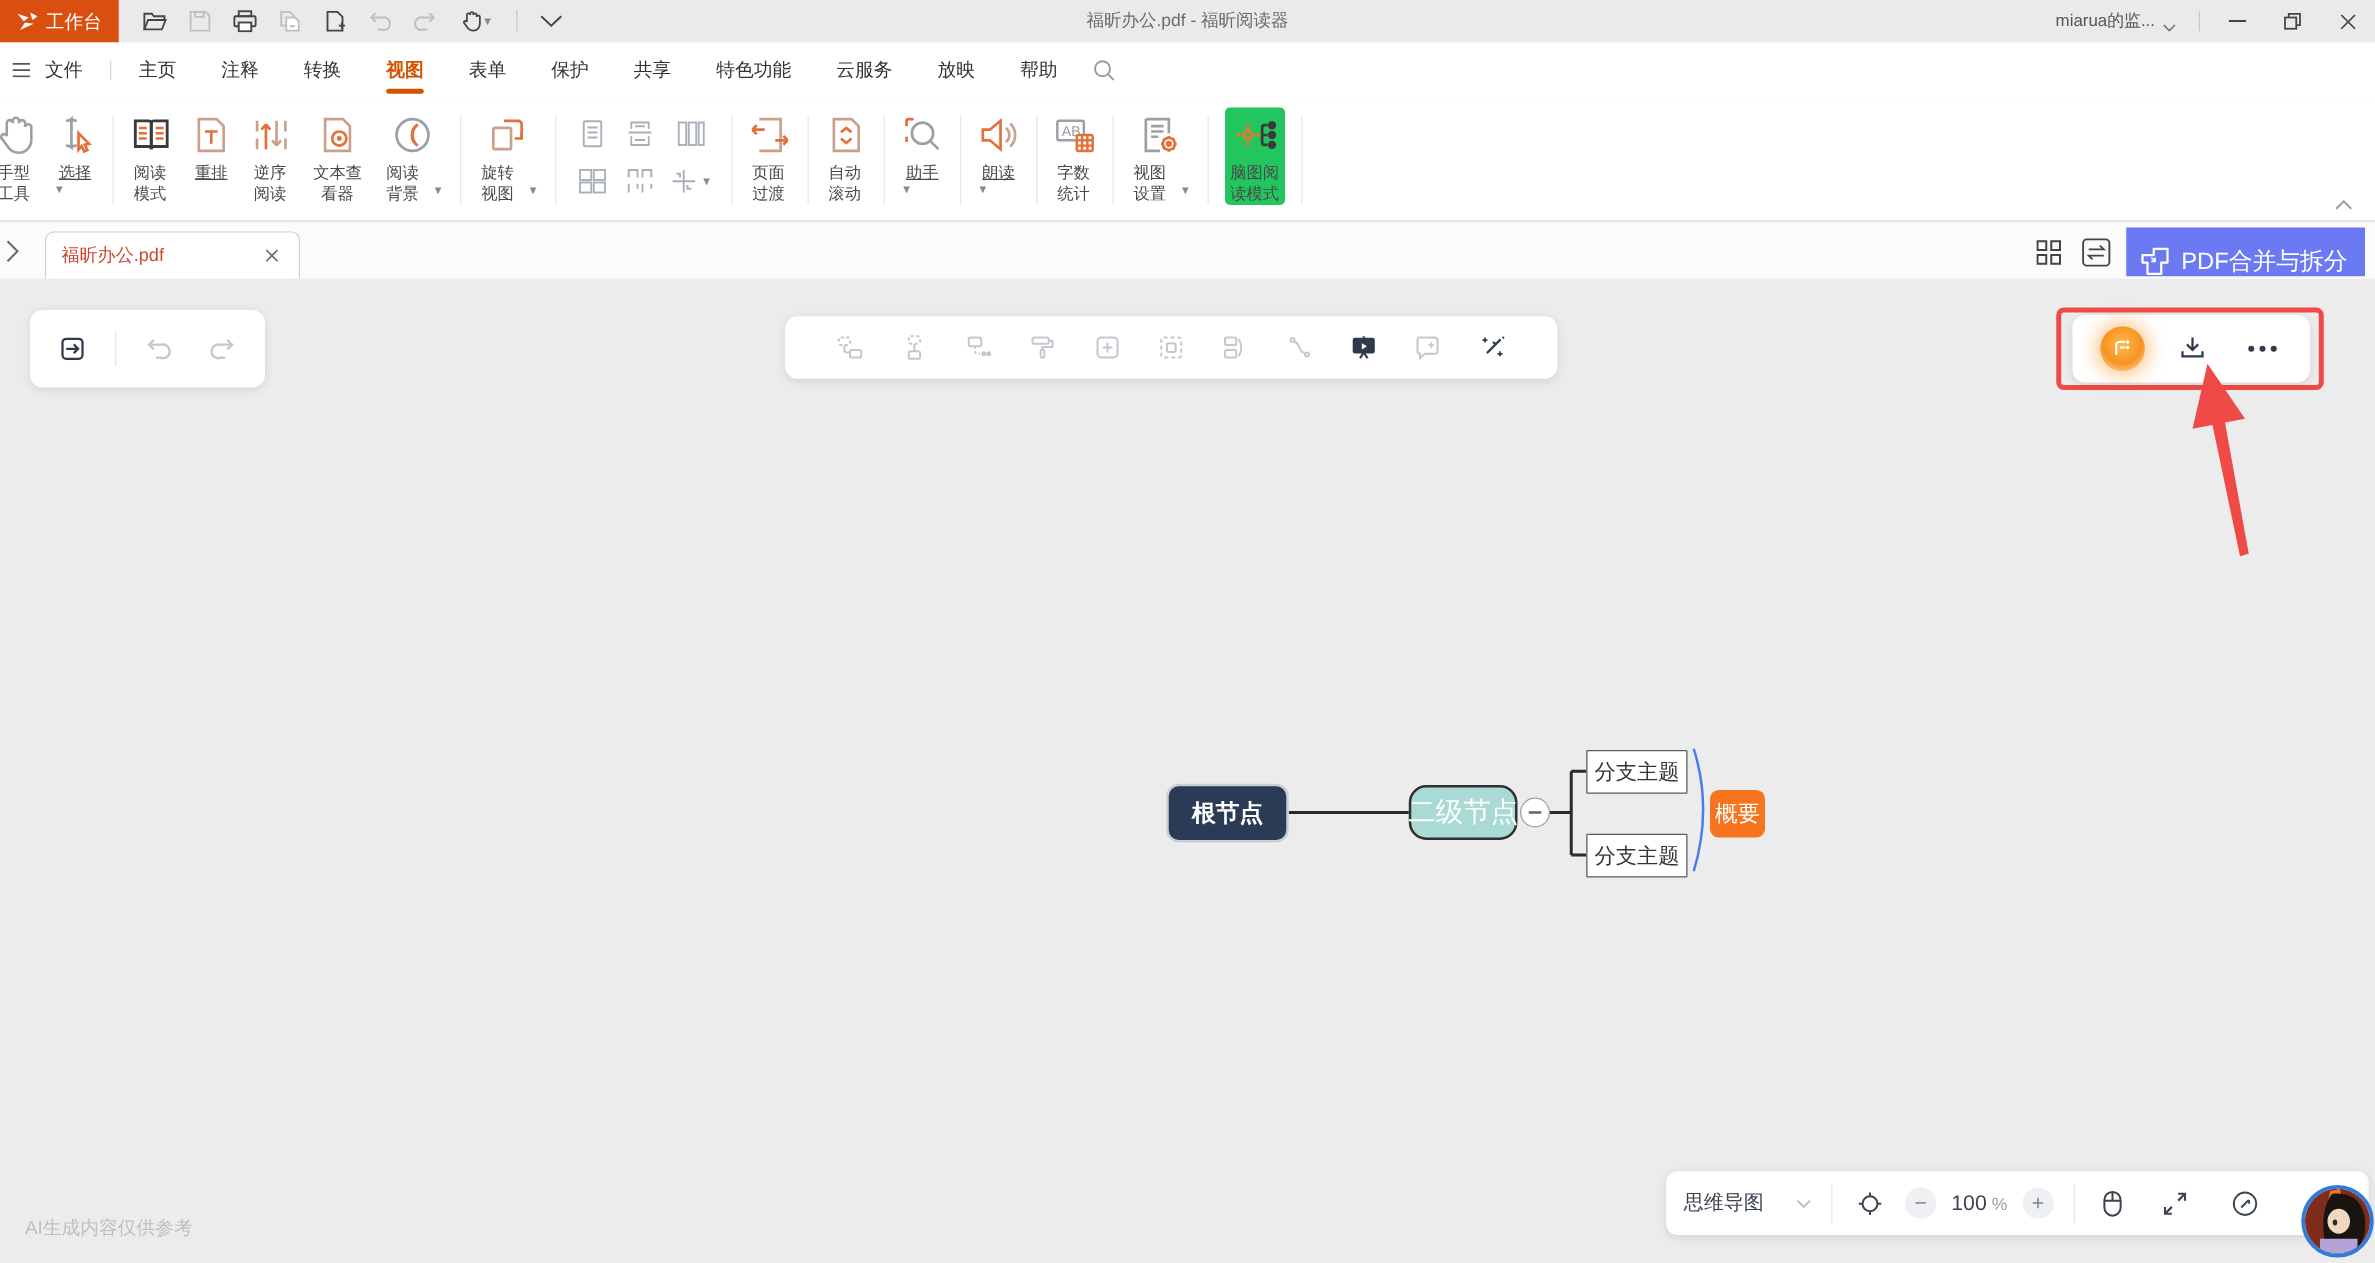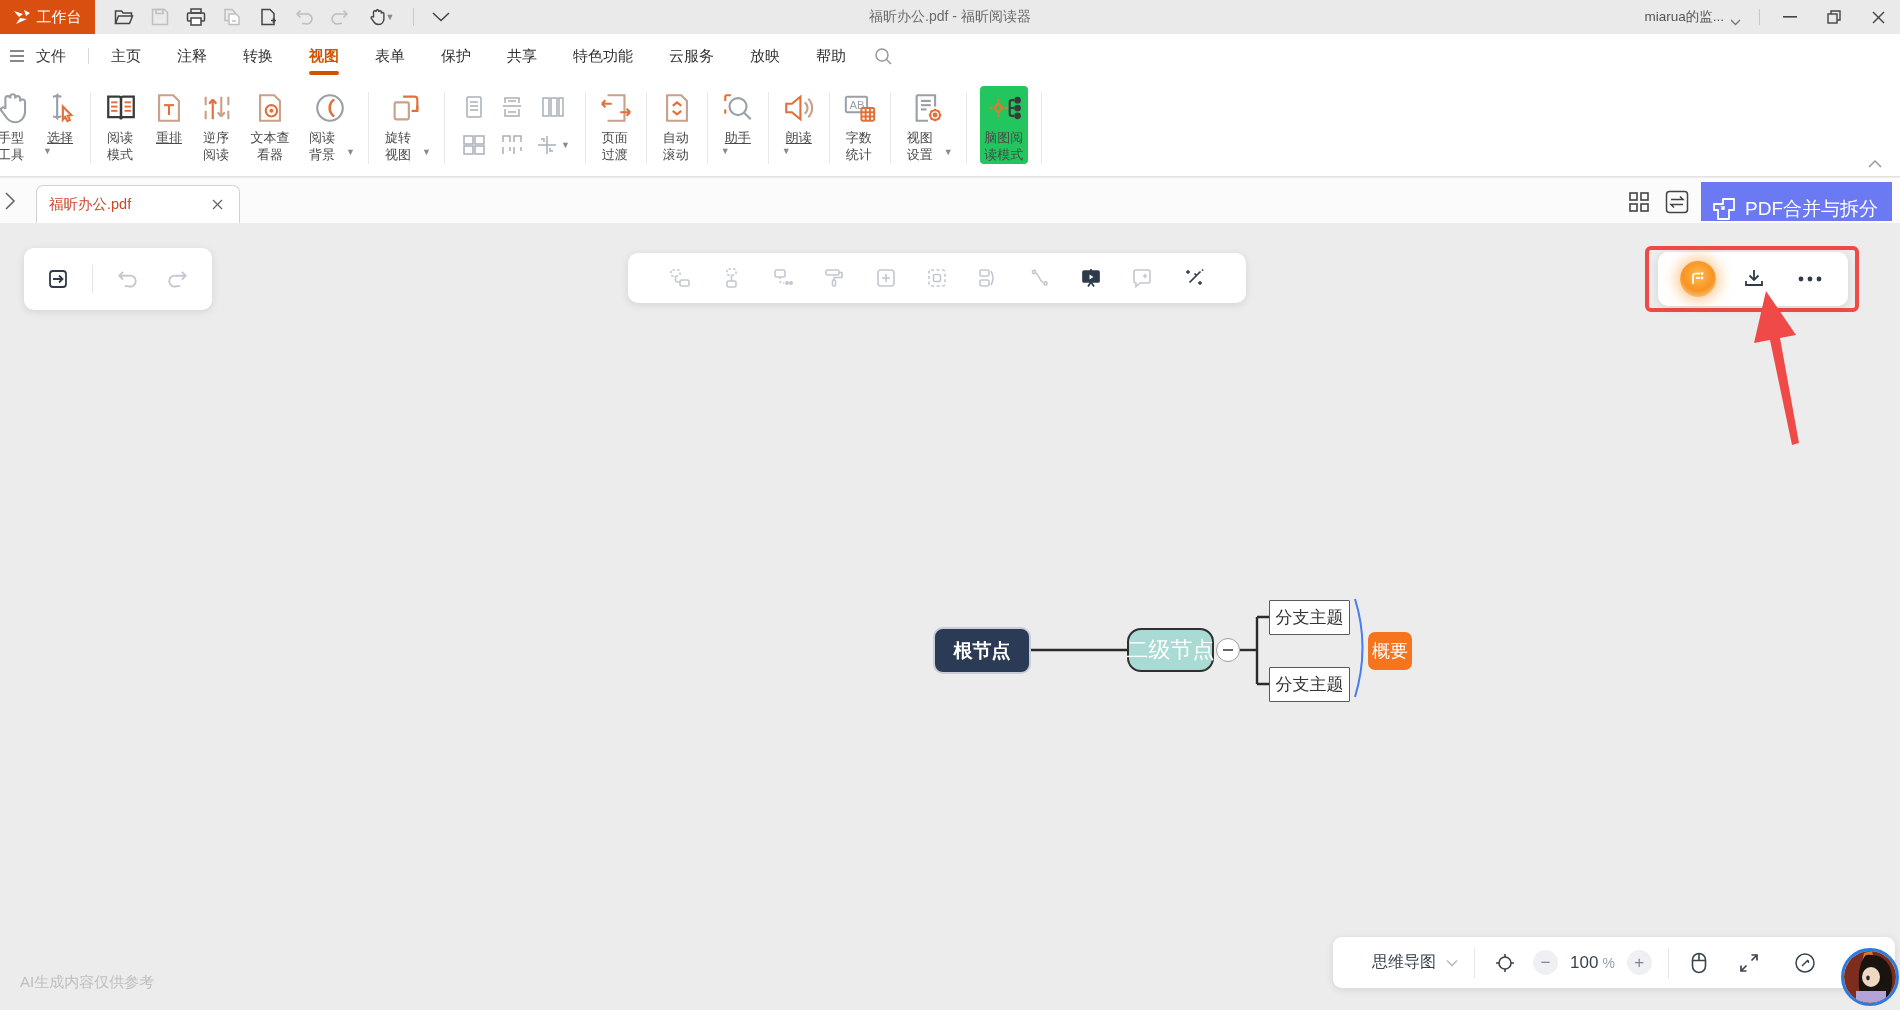--- a/index.html
+++ b/index.html
@@ -75,21 +75,21 @@
   .node-second { left:1127px; top:405px; width:87px; height:44px; background:#A9DAD4; border:2px solid #2F2F2F; border-radius:14px; color:#fff; font-size:22px; }
   .node-branch { width:81px; height:35px; background:#fff; border:1.5px solid #555B63; border-radius:1px; color:#333; font-size:17px; }
   .node-branch.b1 { left:1269px; top:377px; }
   .node-branch.b2 { left:1269px; top:444px; }
   .node-summary { left:1368px; top:409px; width:44px; height:38px; background:#F7741F; border-radius:7px; color:#fff; font-size:18px; }
   .collapse-dot { position:absolute; left:1216px; top:415px; width:24px; height:24px; background:#fff; border:1.5px solid #9AA0A8; border-radius:50%; display:flex; align-items:center; justify-content:center; cursor:pointer; }
   .collapse-dot::after { content:""; width:10px; height:2px; background:#666; }
 
   
   .status-pill { position:absolute; left:1333px; top:714px; width:562px; height:51px; background:#fff; border-radius:9px; box-shadow:0 2px 8px rgba(0,0,0,0.10); display:flex; align-items:center; z-index:10; }
-  .mode-select { display:flex; align-items:center; gap:10px; margin-left:39px; font-size:16px; color:#3A4350; cursor:pointer; }
+  .mode-select { display:flex; align-items:center; gap:26px; margin-left:14px; font-size:16px; color:#3A4350; cursor:pointer; }
   .st-sep { width:1px; height:30px; background:#E4E6E9; margin:0 16px; }
   .st-btn { width:28px; height:28px; display:flex; align-items:center; justify-content:center; cursor:pointer; }
   .round-btn { width:25px; height:25px; border-radius:50%; background:#EEF0F3; color:#7C8591; font-size:17px; display:flex; align-items:center; justify-content:center; cursor:pointer; }
   .zoom-val { font-size:17px; color:#3A4350; margin:0 4px 0 12px; }
   .zoom-unit { font-size:14px; color:#9AA1AB; margin-right:12px; }
   .avatar { position:absolute; left:1841px; top:725px; width:58px; height:58px; border-radius:50%; border:3px solid #2E7BDE; overflow:hidden; z-index:12; }
   .ai-note { position:absolute; left:20px; top:750px; font-size:15px; color:#BFBFBF; }
 </style>
 </head>
 <body>

